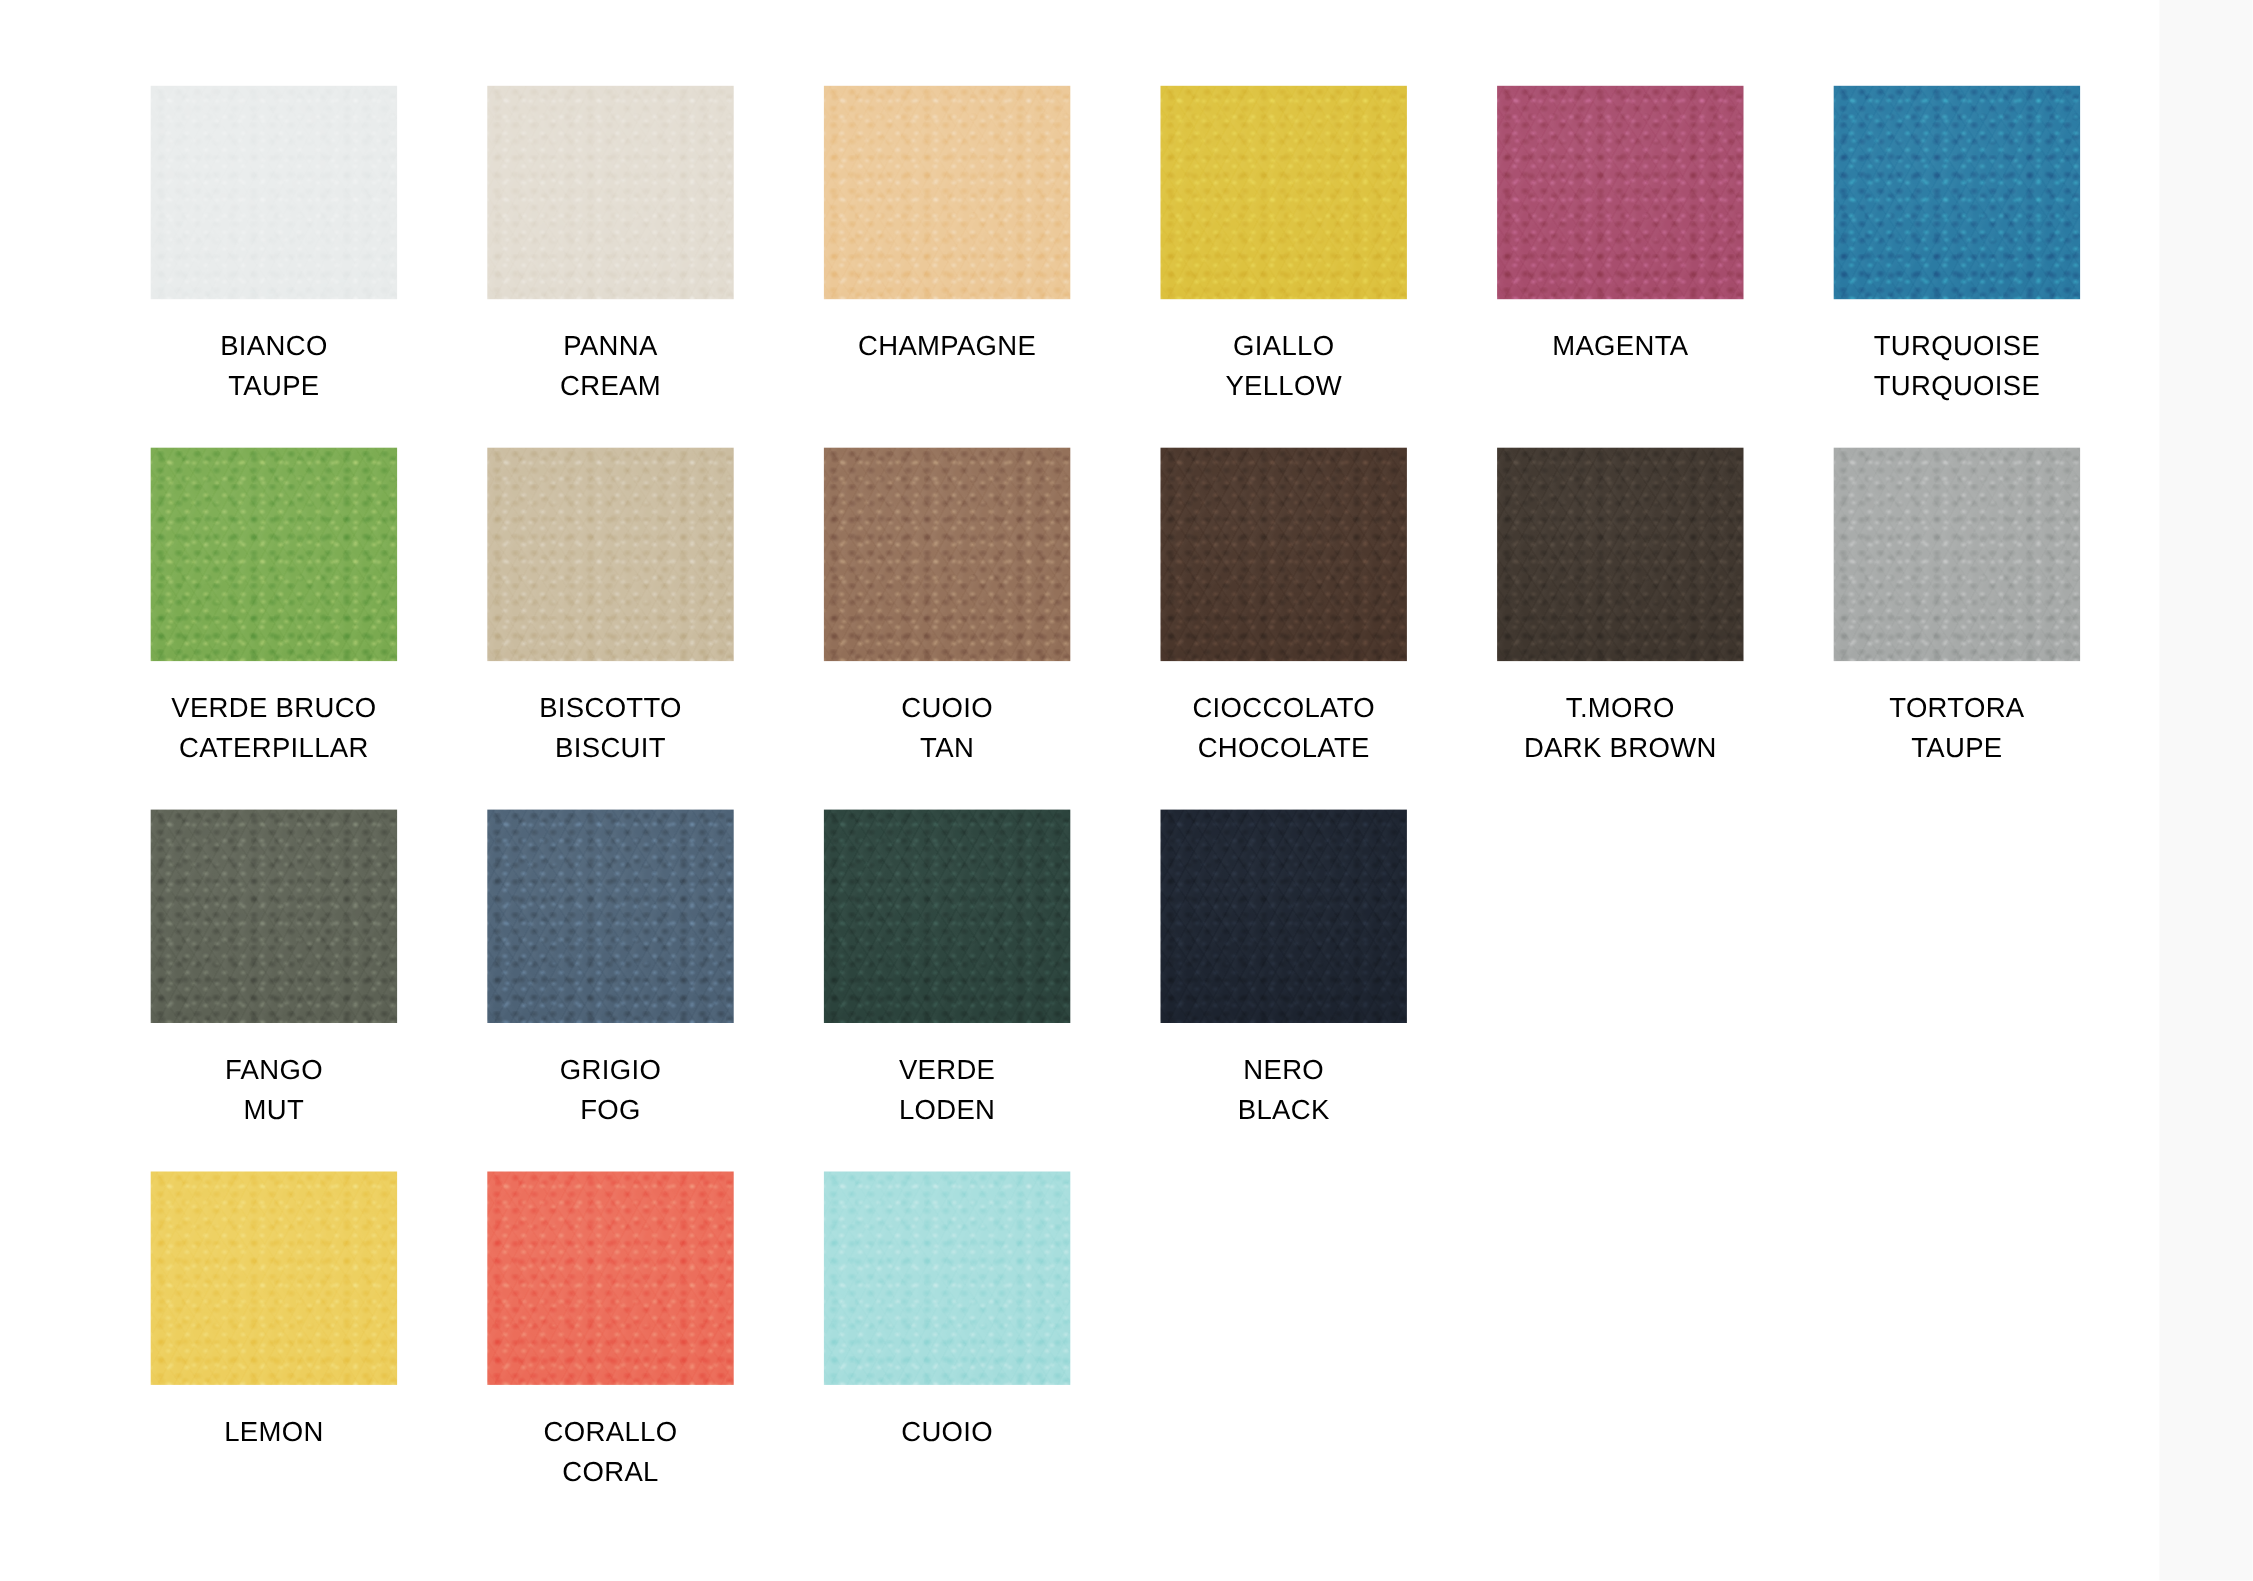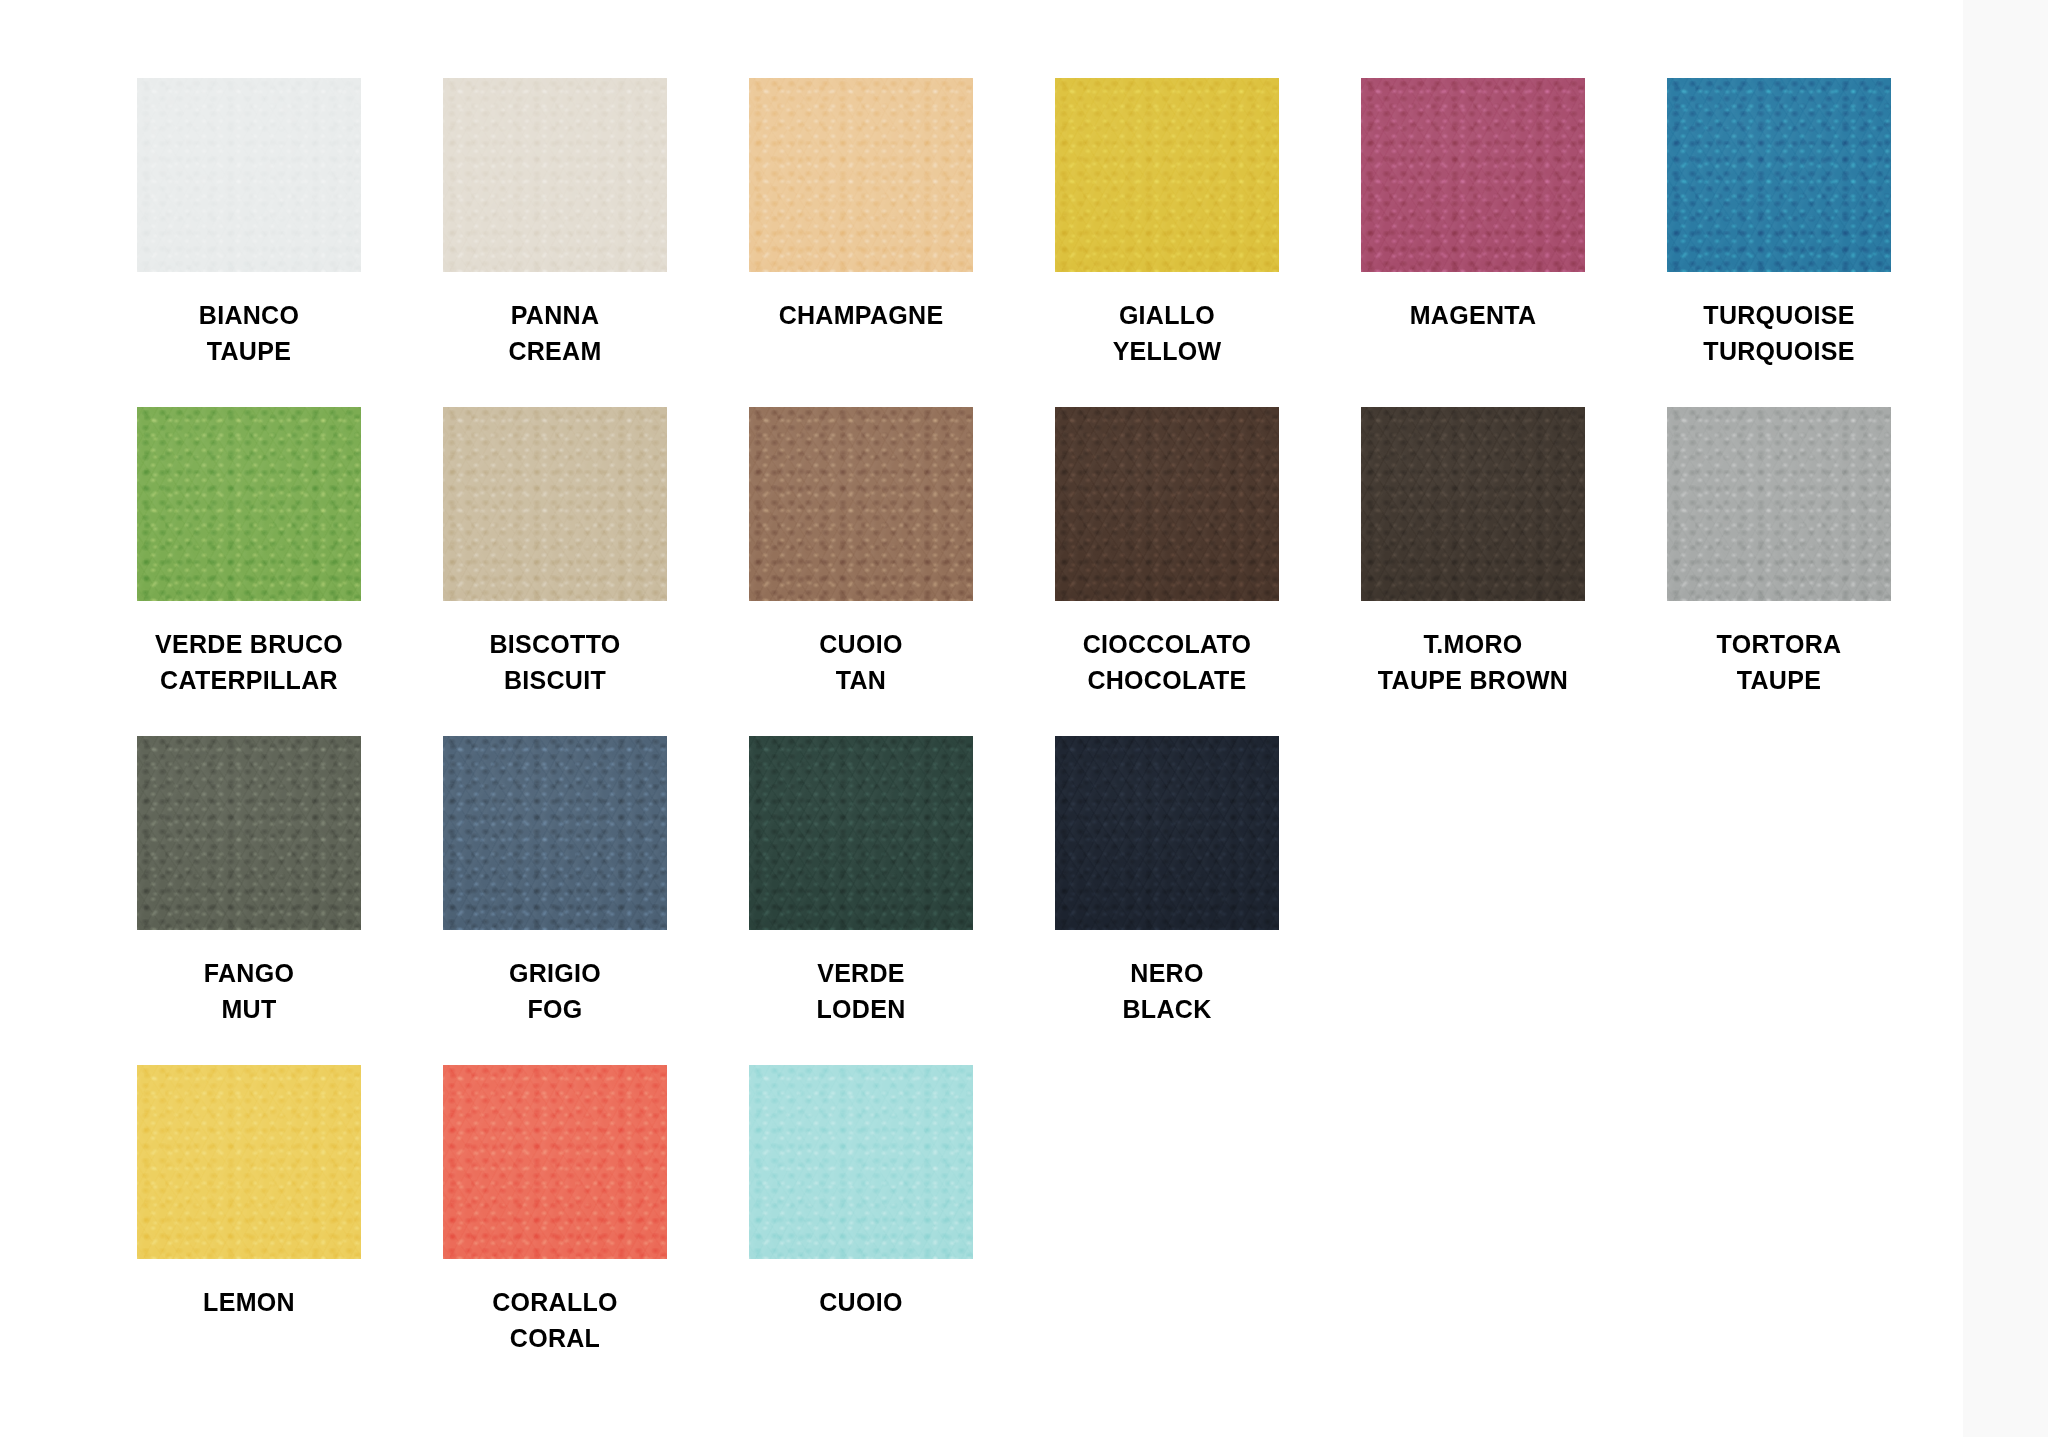--- a/index.html
+++ b/index.html
@@ -34,21 +34,20 @@
     box-sizing: border-box;
     padding: 78px 0 0 0;
   }
 
   .grid {
     display: grid;
     grid-template-columns: repeat(6, 242px);
     column-gap: 64px;
     row-gap: 0;
     margin-left: 128px;
-    font-weight: bold;
   }
 
   .cell {
     width: 242px;
     height: 329px;
     display: flex;
     flex-direction: column;
     align-items: center;
   }
   .cell.empty { visibility: hidden; }
@@ -169,21 +168,21 @@
         <div class="swatch" style="background-color: rgb(75, 55, 44);"></div>
         <div class="labels">
           <span class="line">CIOCCOLATO</span>
           <span class="line">CHOCOLATE</span>
         </div>
       </div>
       <div class="cell">
         <div class="swatch" style="background-color: rgb(64, 55, 47);"></div>
         <div class="labels">
           <span class="line">T.MORO</span>
-          <span class="line">TAUPE BROWN</span>
+          <span class="line">DARK BROWN</span>
         </div>
       </div>
       <div class="cell">
         <div class="swatch" style="background-color: rgb(167, 170, 169);"></div>
         <div class="labels">
           <span class="line">TORTORA</span>
           <span class="line">TAUPE</span>
         </div>
       </div>
       <div class="cell">

